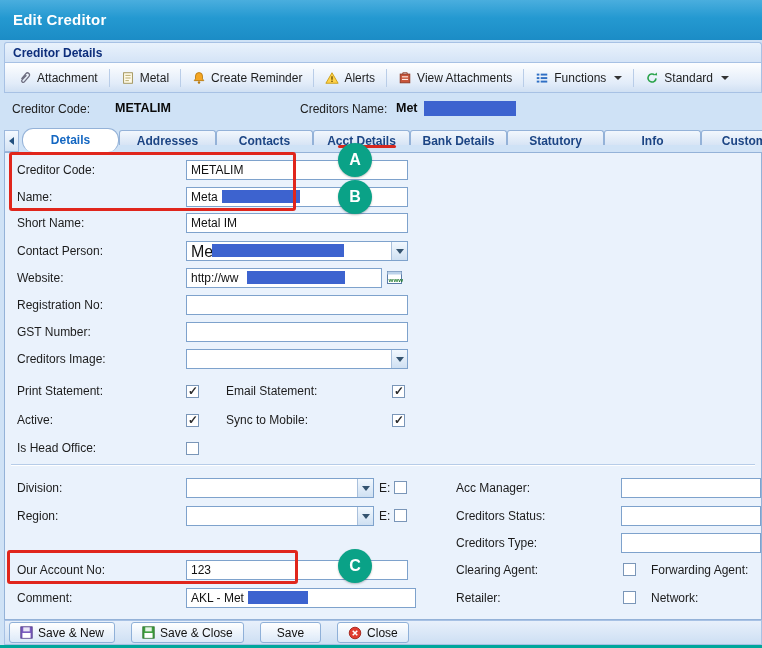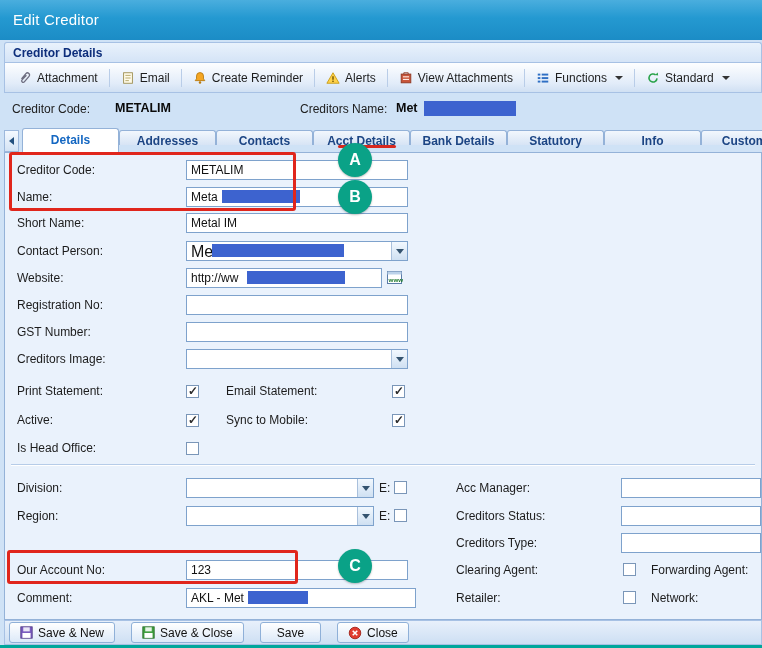--- a/index.html
+++ b/index.html
@@ -1,21 +1,21 @@
 <!DOCTYPE html>
 <html><head>
 <meta charset="utf-8">
 <style>
   * { margin:0; padding:0; box-sizing:border-box; font-family:"Liberation Sans", sans-serif; }
   html,body { width:762px; height:648px; overflow:hidden; background:#cfe2f6; }
   #app { position:absolute; left:0; top:0; width:762px; height:648px; background:#cfe2f6; overflow:hidden; }
 
   .titlebar { position:absolute; left:0; top:0; width:762px; height:40px;
     background:linear-gradient(180deg,#4aaede 0%, #2499d1 45%, #1b8cc6 100%); }
-  .title { position:absolute; left:13px; top:11px; color:#fff; font-size:15px; font-weight:400; letter-spacing:.2px; }
+  .title { position:absolute; left:13px; top:11px; color:#fff; font-size:15px; font-weight:700; letter-spacing:.2px; }
 
   .groupbar { position:absolute; left:4px; top:42px; width:758px; height:36px;
     background:linear-gradient(#e9f2fc,#c3d8f2); border:1px solid #a7c1e4; border-bottom:none; border-radius:3px 3px 0 0; }
   .grouptitle { position:absolute; left:8px; top:3px; font-size:12px; font-weight:700; color:#0d2e7b; }
 
   .toolbar { position:absolute; left:4px; top:62px; width:758px; height:31px;
     background:linear-gradient(#fdfeff,#e2ecf9 70%, #d0e0f3); border:1px solid #a7c1e4;
     display:flex; align-items:center; padding:0 6px; gap:2px; }
   .tbtn { display:flex; align-items:center; gap:5px; padding:3px 7px; font-size:12px; color:#1e1e1e;
     border-radius:2px; white-space:nowrap; cursor:default; }
@@ -29,21 +29,21 @@
 
   .tabs { position:absolute; left:4px; top:128px; width:758px; height:24px; }
   .tabscroll { position:absolute; left:0; top:2px; width:15px; height:22px;
     background:linear-gradient(#f4f9ff,#d4e3f4); border:1px solid #9db8dc;
     display:flex; align-items:center; justify-content:center; }
   .tri-left { width:0; height:0; border-top:4px solid transparent; border-bottom:4px solid transparent;
     border-right:5px solid #23507e; }
   .tab { position:absolute; top:2px; height:15px; width:97px;
     background:linear-gradient(#f2f7fd,#d7e4f5); border:1px solid #94b2d8; border-bottom:none;
     border-radius:3px 3px 0 0; text-align:center; line-height:21px; font-size:12px; font-weight:700; color:#1c4584; }
-  .tab.active { background:#fff; color:#1467c2; height:24px; top:0; line-height:23px; z-index:2; }
+  .tab.active { background:#fff; color:#1467c2; height:24px; top:0; line-height:23px; z-index:2;border-radius:11px; }
 
   .formpanel { position:absolute; left:4px; top:152px; width:758px; height:468px;
     background:#eaf2fc; border:1px solid #94b2d8; border-top:1px solid #94b2d8; overflow:hidden; }
   .lbl { position:absolute; font-size:12px; color:#1c1c1c; white-space:nowrap; }
   .txt { position:absolute; height:20px; background:#fff; border:1px solid #7ea2cc; font-size:12px;
     line-height:18px; padding:0 4px; color:#111; white-space:nowrap; overflow:hidden; }
   .combo { position:absolute; height:20px; background:#fff; border:1px solid #7ea2cc; }
   .combo-text { position:absolute; left:4px; top:1px; font-size:16px; line-height:17px; color:#111; }
   .cbtn { position:absolute; right:0; top:0; bottom:0; width:16px;
     background:linear-gradient(#f2f8fe,#cfe0f2); border-left:1px solid #a9c0dc;
@@ -97,21 +97,21 @@
     <div class="tsep"></div>
     <div class="tbtn">
       <span class="icon">
         <svg width="14" height="14" viewBox="0 0 16 16">
             <rect x="3" y="2" width="10" height="12" fill="#fffbe8" stroke="#9a8a4a"></rect>
             <line x1="5" y1="5" x2="11" y2="5" stroke="#b0a060"></line>
             <line x1="5" y1="8" x2="11" y2="8" stroke="#b0a060"></line>
             <line x1="5" y1="11" x2="9" y2="11" stroke="#b0a060"></line>
           </svg>
       </span>
-      <span>Email</span>
+      <span>Metal</span>
     </div>
     <div class="tsep"></div>
     <div class="tbtn">
       <span class="icon">
         <svg width="14" height="14" viewBox="0 0 16 16">
             <path d="M8 1.8 a4 4 0 0 1 4 4 v3.2 l1.5 2 h-11 l1.5 -2 v-3.2 a4 4 0 0 1 4-4z" fill="#f5a623" stroke="#b87a10"></path>
             <circle cx="8" cy="13.2" r="1.4" fill="#b87a10"></circle>
           </svg>
       </span>
       <span>Create Reminder</span>

